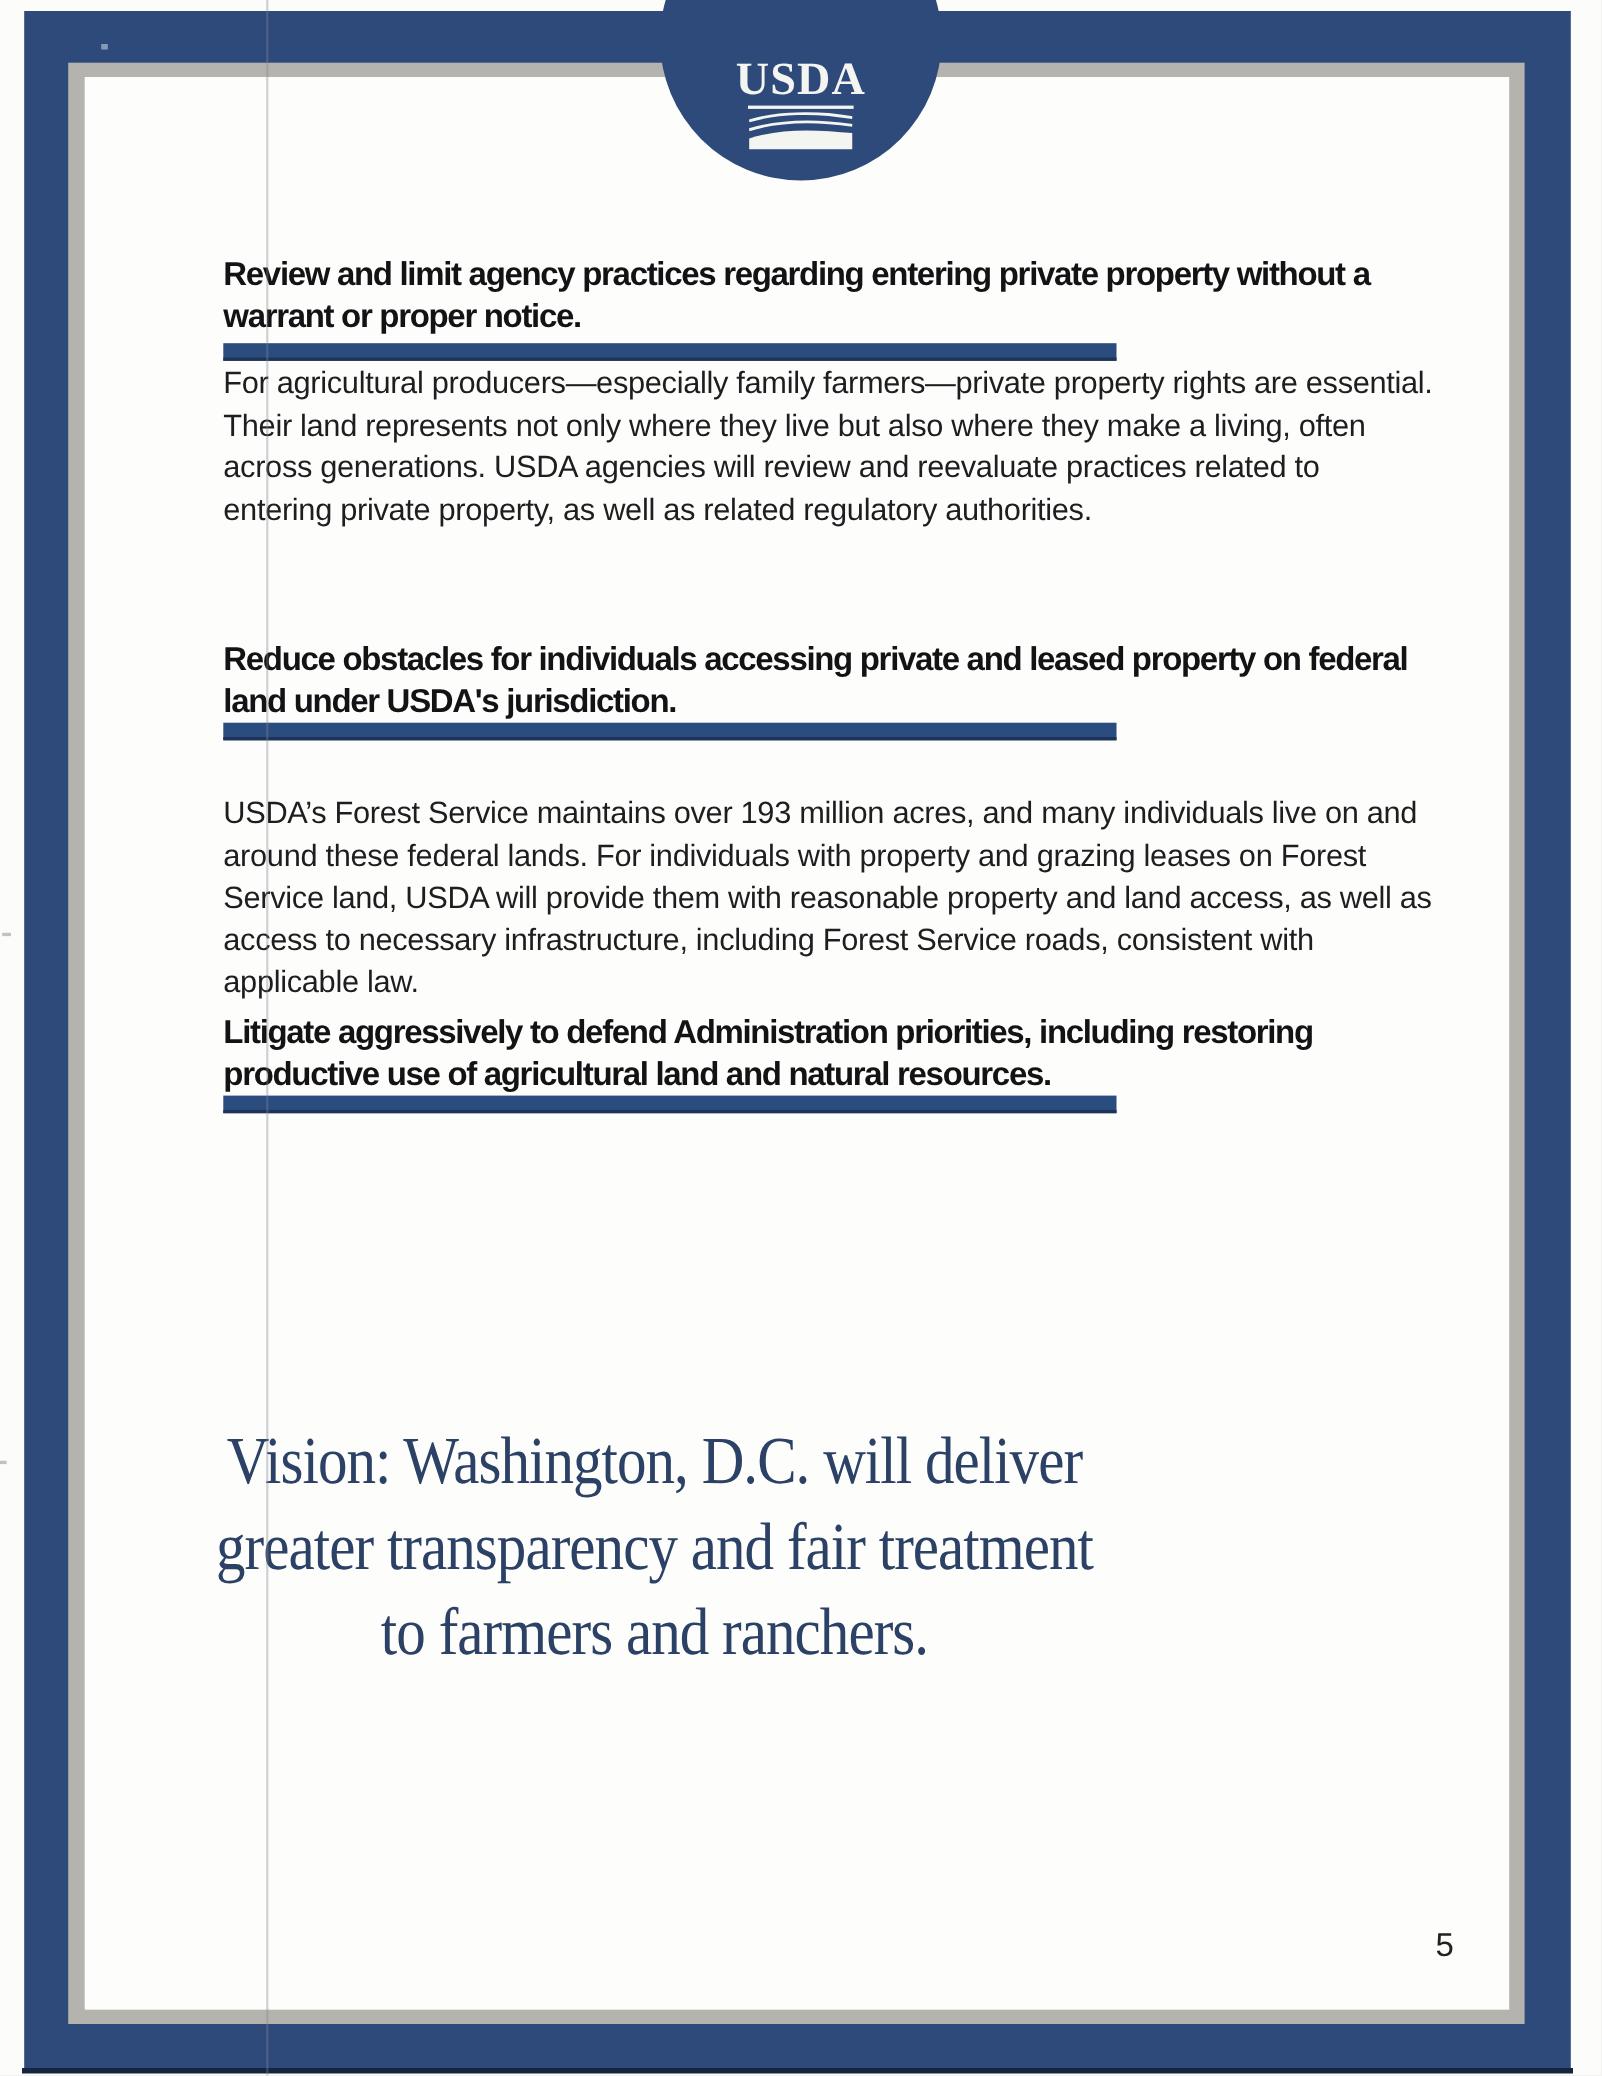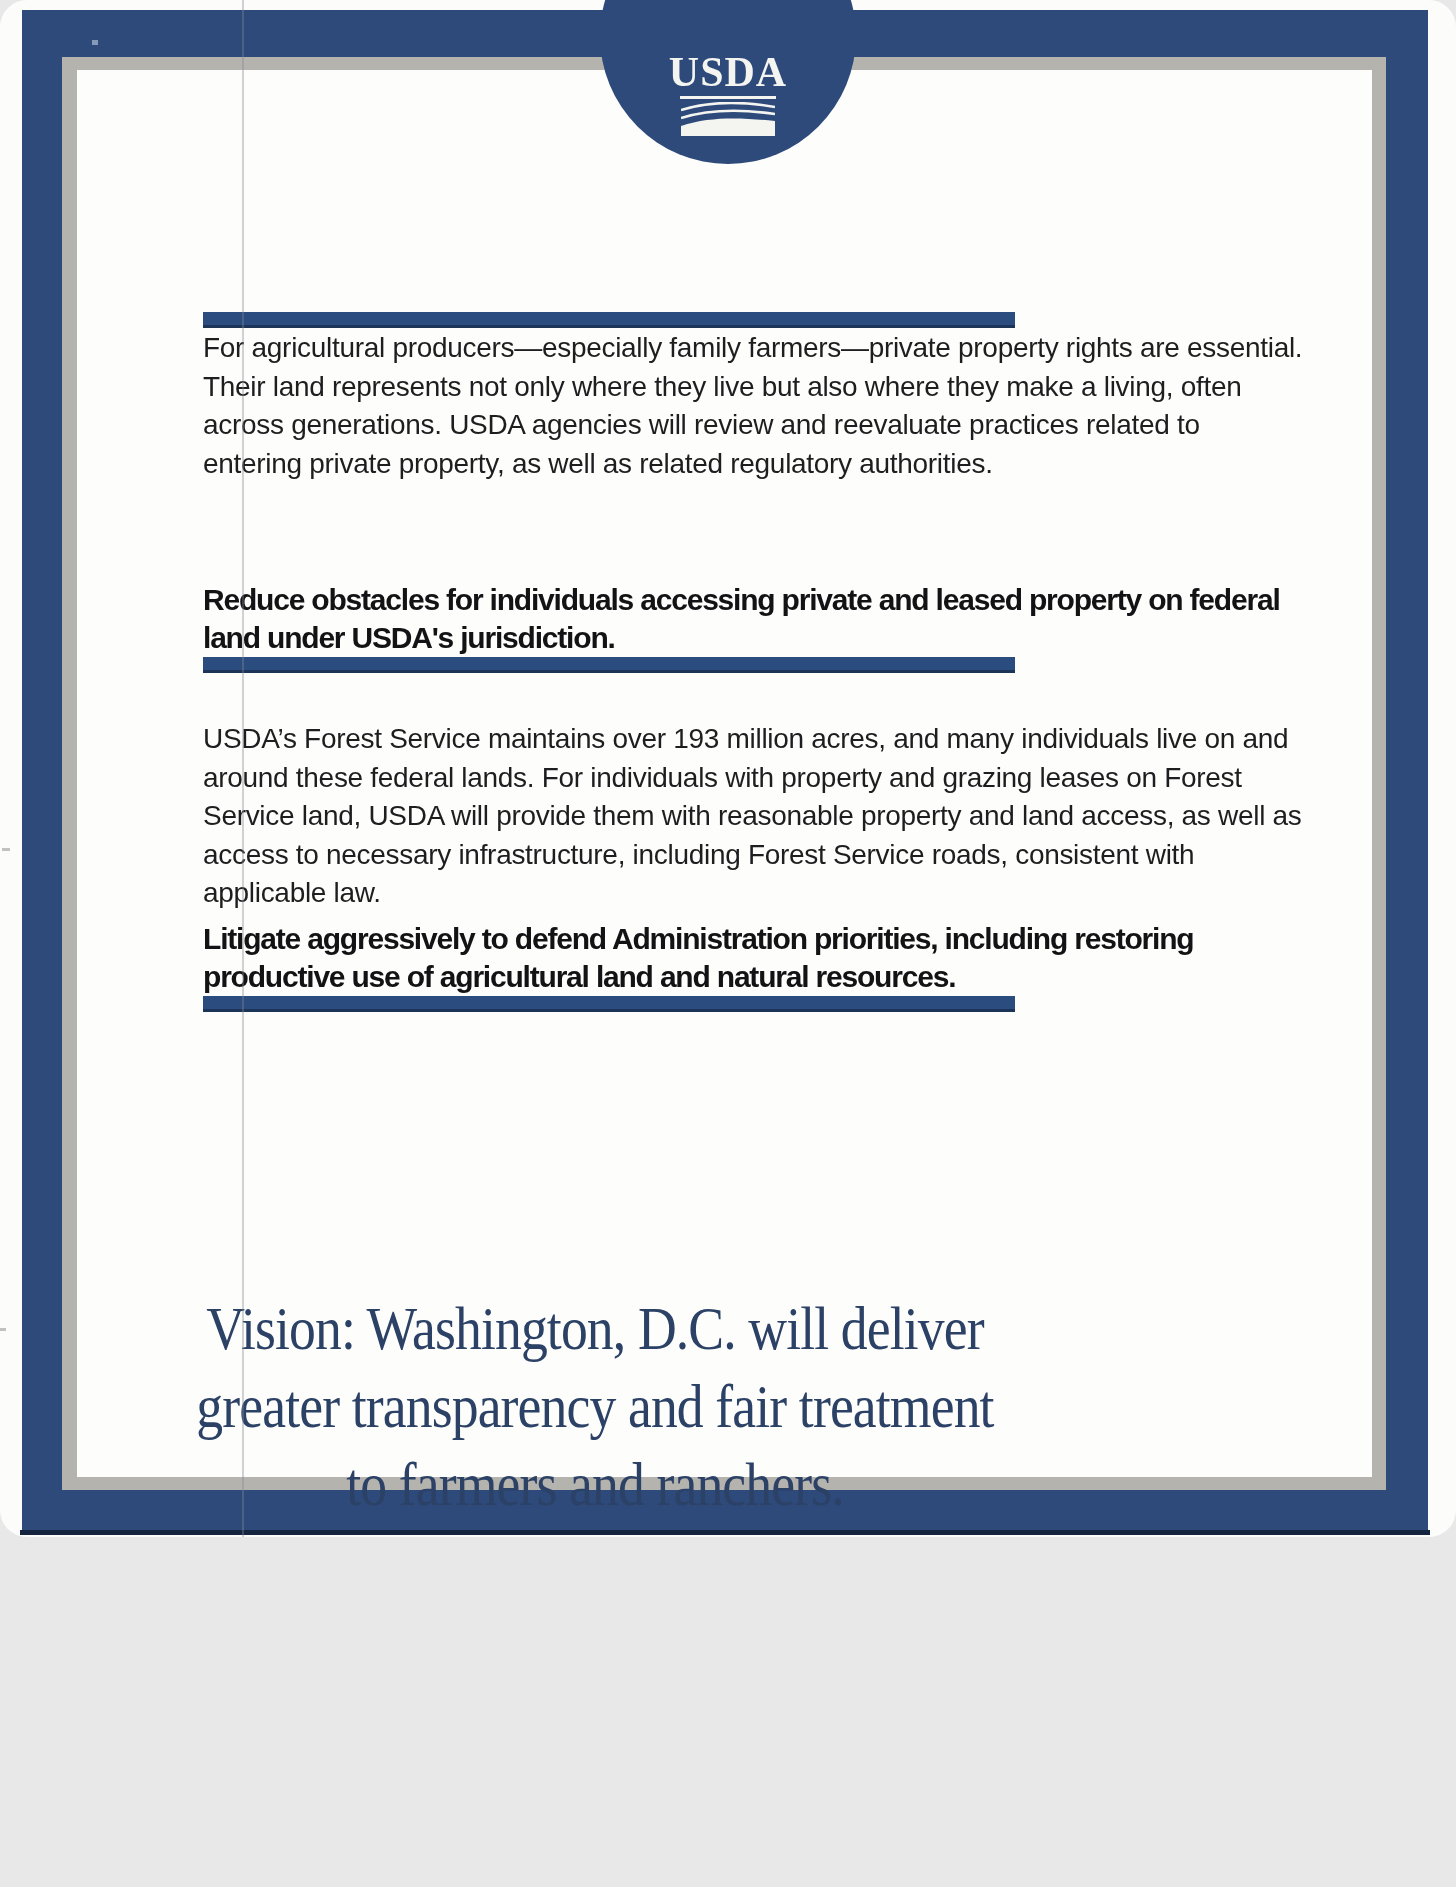--- a/index.html
+++ b/index.html
@@ -1,22 +1,21 @@
 <!DOCTYPE html>
 <html><head>
 <meta charset="utf-8">
 <style>
   html,body{margin:0;padding:0;background:#e8e8e8;}
   .page{
     position:relative;
-    width:1456px;height:1537px;
+    width:1456px;height:1887px;
     background:#fcfcfa;
     overflow:hidden;
     font-family:"Liberation Sans",sans-serif;
-    border-radius:27px;
   }
   
   .blue-frame{
     position:absolute;left:22px;top:10px;right:28px;bottom:7px;
     background:#2d4a7b;
   }
   .bottom-dark-edge{
     position:absolute;left:20px;right:26px;bottom:2px;height:5px;
     background:#16253f;
   }
@@ -101,20 +100,21 @@
   <div class="logo">
     <div class="logo-text">USDA</div>
     <div class="logo-underline"></div>
     <svg class="logo-swoosh" width="94" height="34" viewBox="0 0 94 34">
       <path d="M0,8 C 26,0 60,-1 94,5" fill="none" stroke="#f4f4f0" stroke-width="2.6"></path>
       <path d="M0,16 C 26,8 60,7 94,12" fill="none" stroke="#f4f4f0" stroke-width="2.6"></path>
       <path d="M0,24 C 30,14 62,16 94,19 L94,34 L0,34 Z" fill="#f4f4f0"></path>
     </svg>
   </div>
 
+  <h2 class="heading h-s0">Review and limit agency practices regarding entering private property without a warrant or proper notice.</h2>
   <div class="rule r-s0"></div>
   <p class="body p-s0">For agricultural producers—especially family farmers—private property rights are essential. Their land represents not only where they live but also where they make a living, often across generations. USDA agencies will review and reevaluate practices related to entering private property, as well as related regulatory authorities.</p>
 
   <h2 class="heading h-s1">Reduce obstacles for individuals accessing private and leased property on federal land under USDA's jurisdiction.</h2>
   <div class="rule r-s1"></div>
   <p class="body p-s1">USDA’s Forest Service maintains over 193 million acres, and many individuals live on and around these federal lands. For individuals with property and grazing leases on Forest Service land, USDA will provide them with reasonable property and land access, as well as access to necessary infrastructure, including Forest Service roads, consistent with applicable law.</p>
 
   <h2 class="heading h-s2">Litigate aggressively to defend Administration priorities, including restoring productive use of agricultural land and natural resources.</h2>
   <div class="rule r-s2"></div>
 

